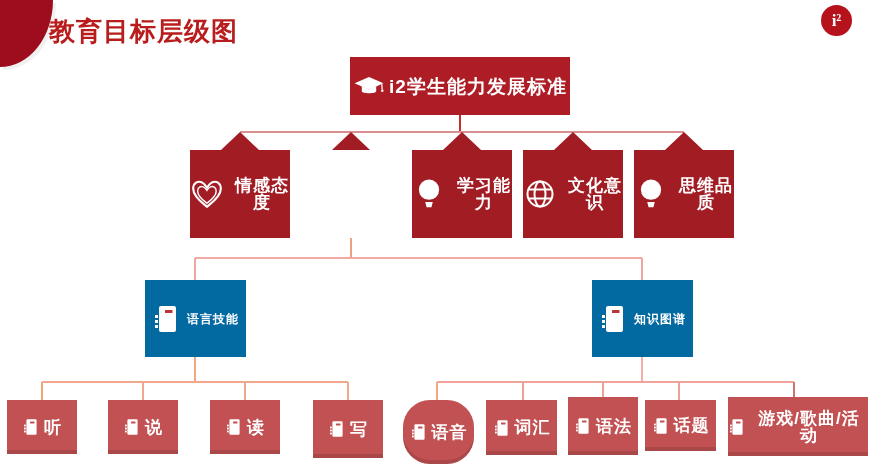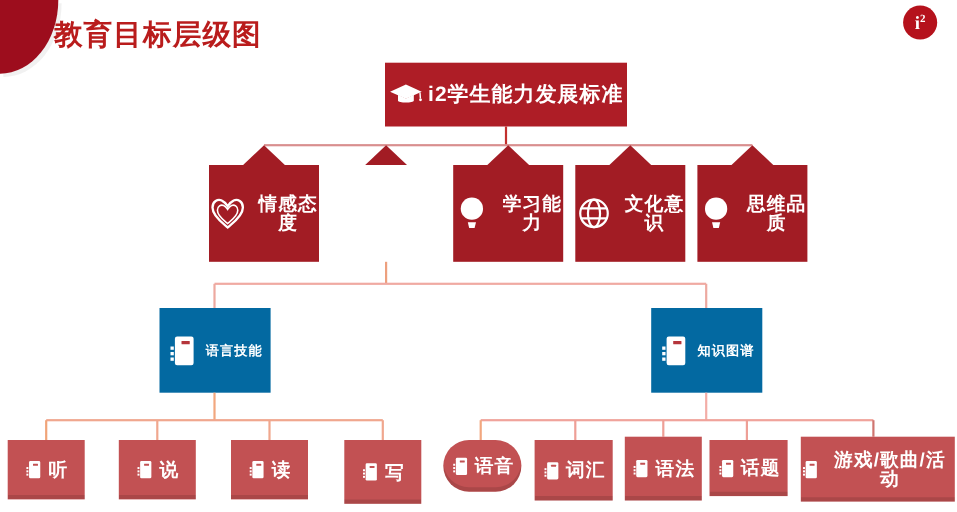--- a/index.html
+++ b/index.html
@@ -200,21 +200,21 @@
   </div>
   <div class="node l4" style="left:313px;top:400px;width:70px;height:58px;">
     <span>
         <svg class="ic ic-nb4">
           <use href="#ic-notebook"></use>
         </svg>
       </span>
     <span>写</span>
   </div>
 
-  <div class="node l4" style="left:403px;top:400px;width:71px;height:47px;border-radius:27px;">
+  <div class="node l4" style="left:403px;top:400px;width:71px;height:64px;border-radius:27px;">
     <span>
         <svg class="ic ic-nb4">
           <use href="#ic-notebook"></use>
         </svg>
       </span>
     <span>语音</span>
   </div>
   <div class="node l4" style="left:568px;top:397px;width:70px;height:58px;">
     <span>
         <svg class="ic ic-nb4">

